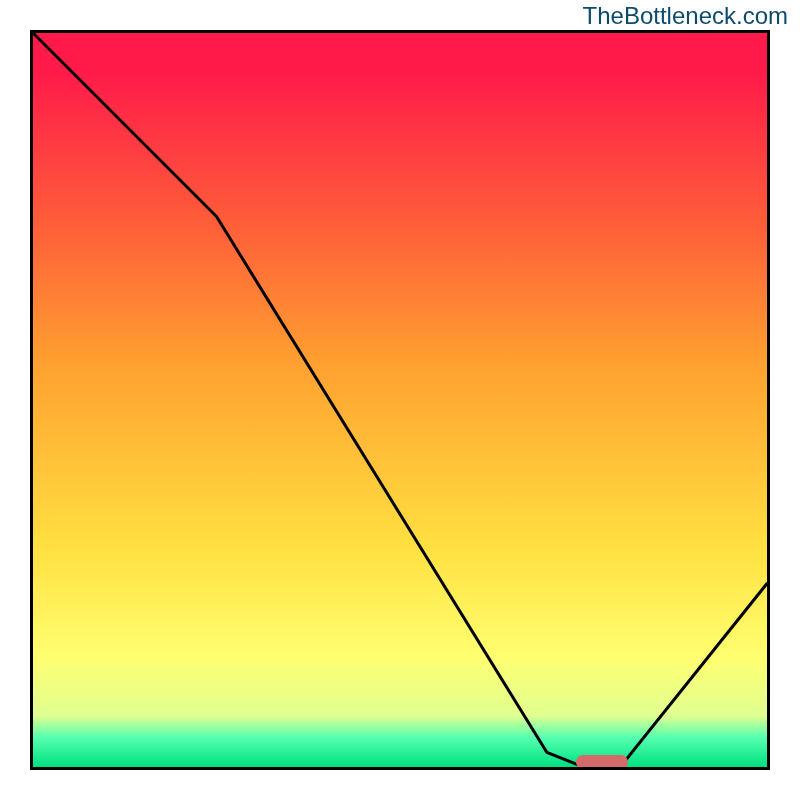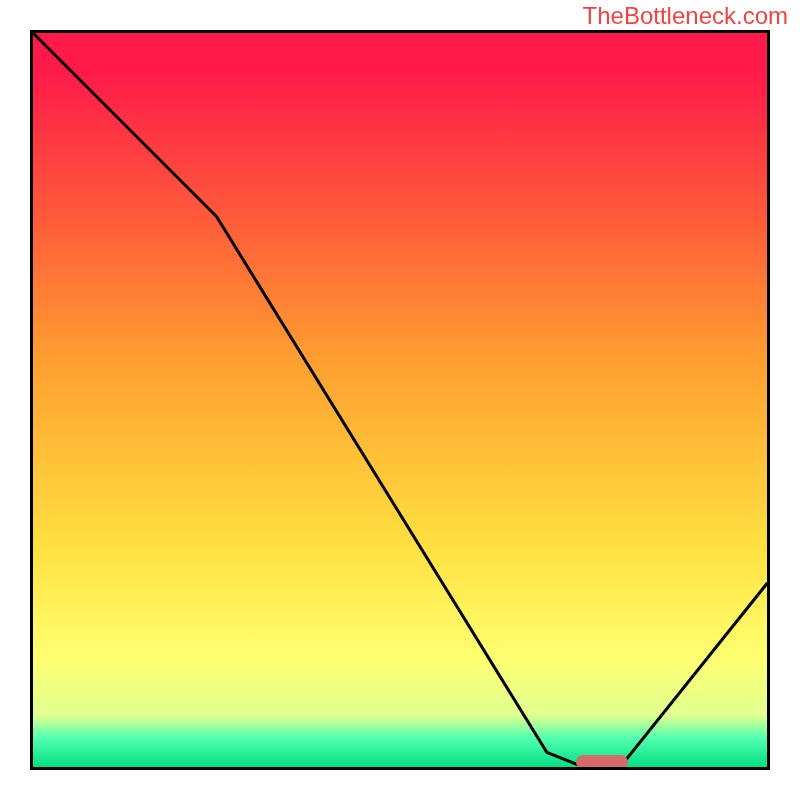--- a/index.html
+++ b/index.html
@@ -9,21 +9,21 @@
     height: 800px;
     position: relative;
     font-family: Arial, Helvetica, sans-serif;
   }
   .watermark {
     position: absolute;
     top: 2px;
     right: 12px;
     font-size: 24px;
     font-weight: 500;
-    color: #ef4444;
+    color: #0c4a6e;
     z-index: 10;
   }
   .plot-frame {
     position: absolute;
     left: 30px;
     top: 30px;
     width: 740px;
     height: 740px;
     border: 3px solid #000;
     box-sizing: border-box;

